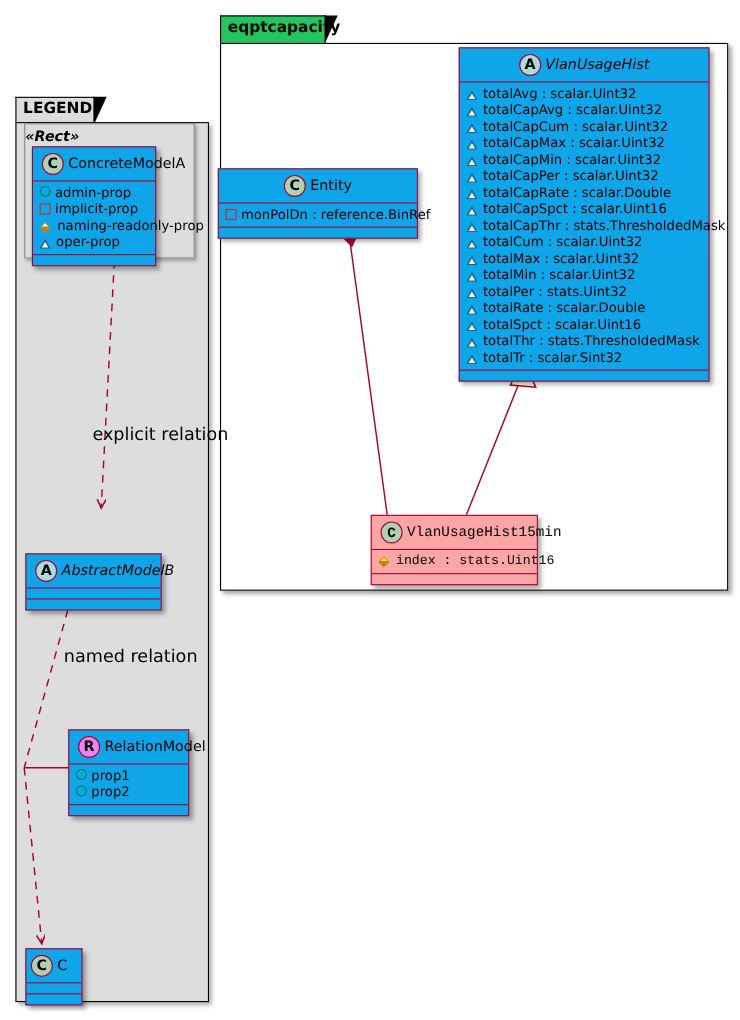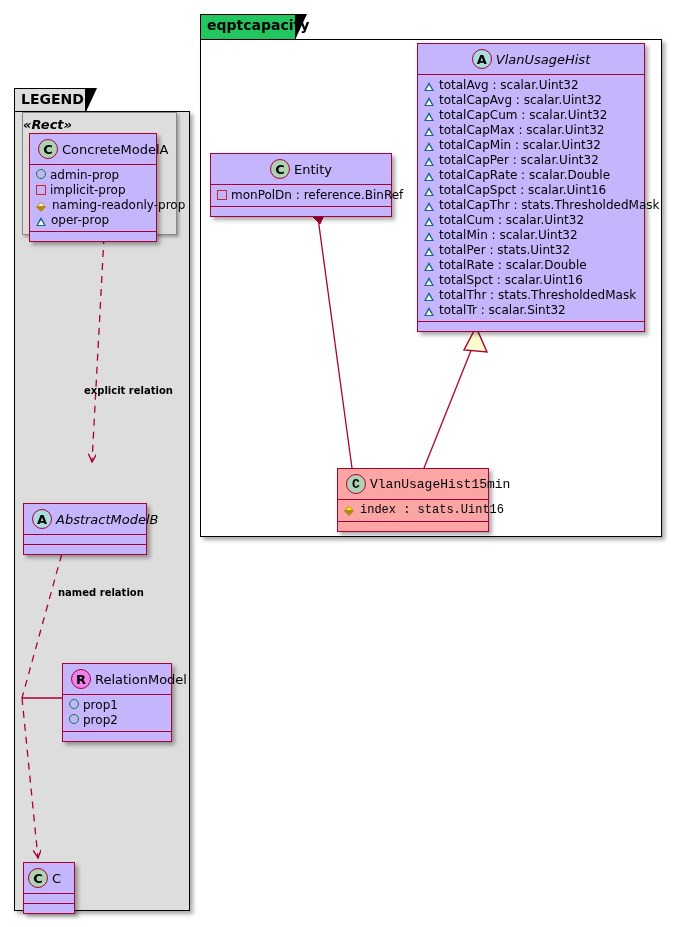--- a/index.html
+++ b/index.html
@@ -13,21 +13,21 @@
     width: 673px;
     height: 927px;
     background: #ffffff;
     overflow: hidden;
   }
 
   
   .umlbox {
     position: absolute;
     border: 1px solid #A80036;
-    background: #c4b5fd;
+    background: #0ea5e9;
     box-shadow: 3px 3px 4px rgba(0,0,0,0.34);
     box-sizing: border-box;
   }
   .umlbox.hl { background: #fca5a5; font-family: Liberation Mono, monospace; }
   .uml-title {
     text-align: center;
     padding: 5px 8px 5px 8px;
     font-size: 13px;
     color: #000000;
     white-space: nowrap;
@@ -149,24 +149,23 @@
   .stereo {
     text-align:left;
     font-size: 13px;
     font-style: italic;
     font-weight: bold;
     padding-top: 4px;
     color:#000;
   }
   .lbl {
     position: absolute;
-    font-size: 10px;
+    font-size: 16px;
     color: #000;
     white-space: nowrap;
-    font-weight: bold;
   }
   svg.overlay {
     position: absolute;
     left: 0; top: 0;
     width: 673px; height: 927px;
     pointer-events: none;
   }
 </style>
 </head>
 <body>
@@ -217,21 +216,21 @@
     
     <g>
       <line x1="424" y1="468" x2="472" y2="348" stroke="#A80036" stroke-width="1.3"></line>
       <polygon points="476,327 487,352 464,350" fill="#FEFECE" stroke="#A80036" stroke-width="1.4"></polygon>
     </g>
   </svg>
 
   <div class="lbl" style="left:84px; top:385px;">explicit relation</div>
   <div class="lbl" style="left:58px; top:587px;">named relation</div>
 
-  <div class="umlbox" style="left:29px; top:133px; width:128px;">
+  <div class="umlbox" style="left:29px; top:133px; width:113px;">
     <div class="uml-title">
       <span class="badge badge-C">C</span><span class="tname">ConcreteModelA</span>
     </div>
     <div class="sep"></div>
     <div class="uml-attrs">
       <span class="attr-row">
         <span class="vis vis-circle"></span><span>admin-prop</span>
       </span>
       <span class="attr-row">
         <span class="vis vis-square"></span><span>implicit-prop</span>
@@ -293,32 +292,33 @@
         <span class="attr-row"><span class="vis vis-tri"></span><span>totalAvg : scalar.Uint32</span></span>
         <span class="attr-row"><span class="vis vis-tri"></span><span>totalCapAvg : scalar.Uint32</span></span>
         <span class="attr-row"><span class="vis vis-tri"></span><span>totalCapCum : scalar.Uint32</span></span>
         <span class="attr-row"><span class="vis vis-tri"></span><span>totalCapMax : scalar.Uint32</span></span>
         <span class="attr-row"><span class="vis vis-tri"></span><span>totalCapMin : scalar.Uint32</span></span>
         <span class="attr-row"><span class="vis vis-tri"></span><span>totalCapPer : scalar.Uint32</span></span>
         <span class="attr-row"><span class="vis vis-tri"></span><span>totalCapRate : scalar.Double</span></span>
         <span class="attr-row"><span class="vis vis-tri"></span><span>totalCapSpct : scalar.Uint16</span></span>
         <span class="attr-row"><span class="vis vis-tri"></span><span>totalCapThr : stats.ThresholdedMask</span></span>
         <span class="attr-row"><span class="vis vis-tri"></span><span>totalCum : scalar.Uint32</span></span>
+        <span class="attr-row"><span class="vis vis-tri"></span><span>totalMax : scalar.Uint32</span></span>
         <span class="attr-row"><span class="vis vis-tri"></span><span>totalMin : scalar.Uint32</span></span>
         <span class="attr-row"><span class="vis vis-tri"></span><span>totalPer : stats.Uint32</span></span>
         <span class="attr-row"><span class="vis vis-tri"></span><span>totalRate : scalar.Double</span></span>
         <span class="attr-row"><span class="vis vis-tri"></span><span>totalSpct : scalar.Uint16</span></span>
         <span class="attr-row"><span class="vis vis-tri"></span><span>totalThr : stats.ThresholdedMask</span></span>
         <span class="attr-row"><span class="vis vis-tri"></span><span>totalTr : scalar.Sint32</span></span>
       </div>
     <div class="sep"></div>
     <div class="uml-empty"></div>
   </div>
 
-  <div class="umlbox" style="left:210px; top:153px; width:182px;">
+  <div class="umlbox" style="left:198px; top:153px; width:182px;">
     <div class="uml-title">
       <span class="badge badge-C">C</span><span class="tname">Entity</span>
     </div>
     <div class="sep"></div>
     <div class="uml-attrs">
       <span class="attr-row">
         <span class="vis vis-square"></span><span>monPolDn : reference.BinRef</span>
       </span>
     </div>
     <div class="sep"></div>

